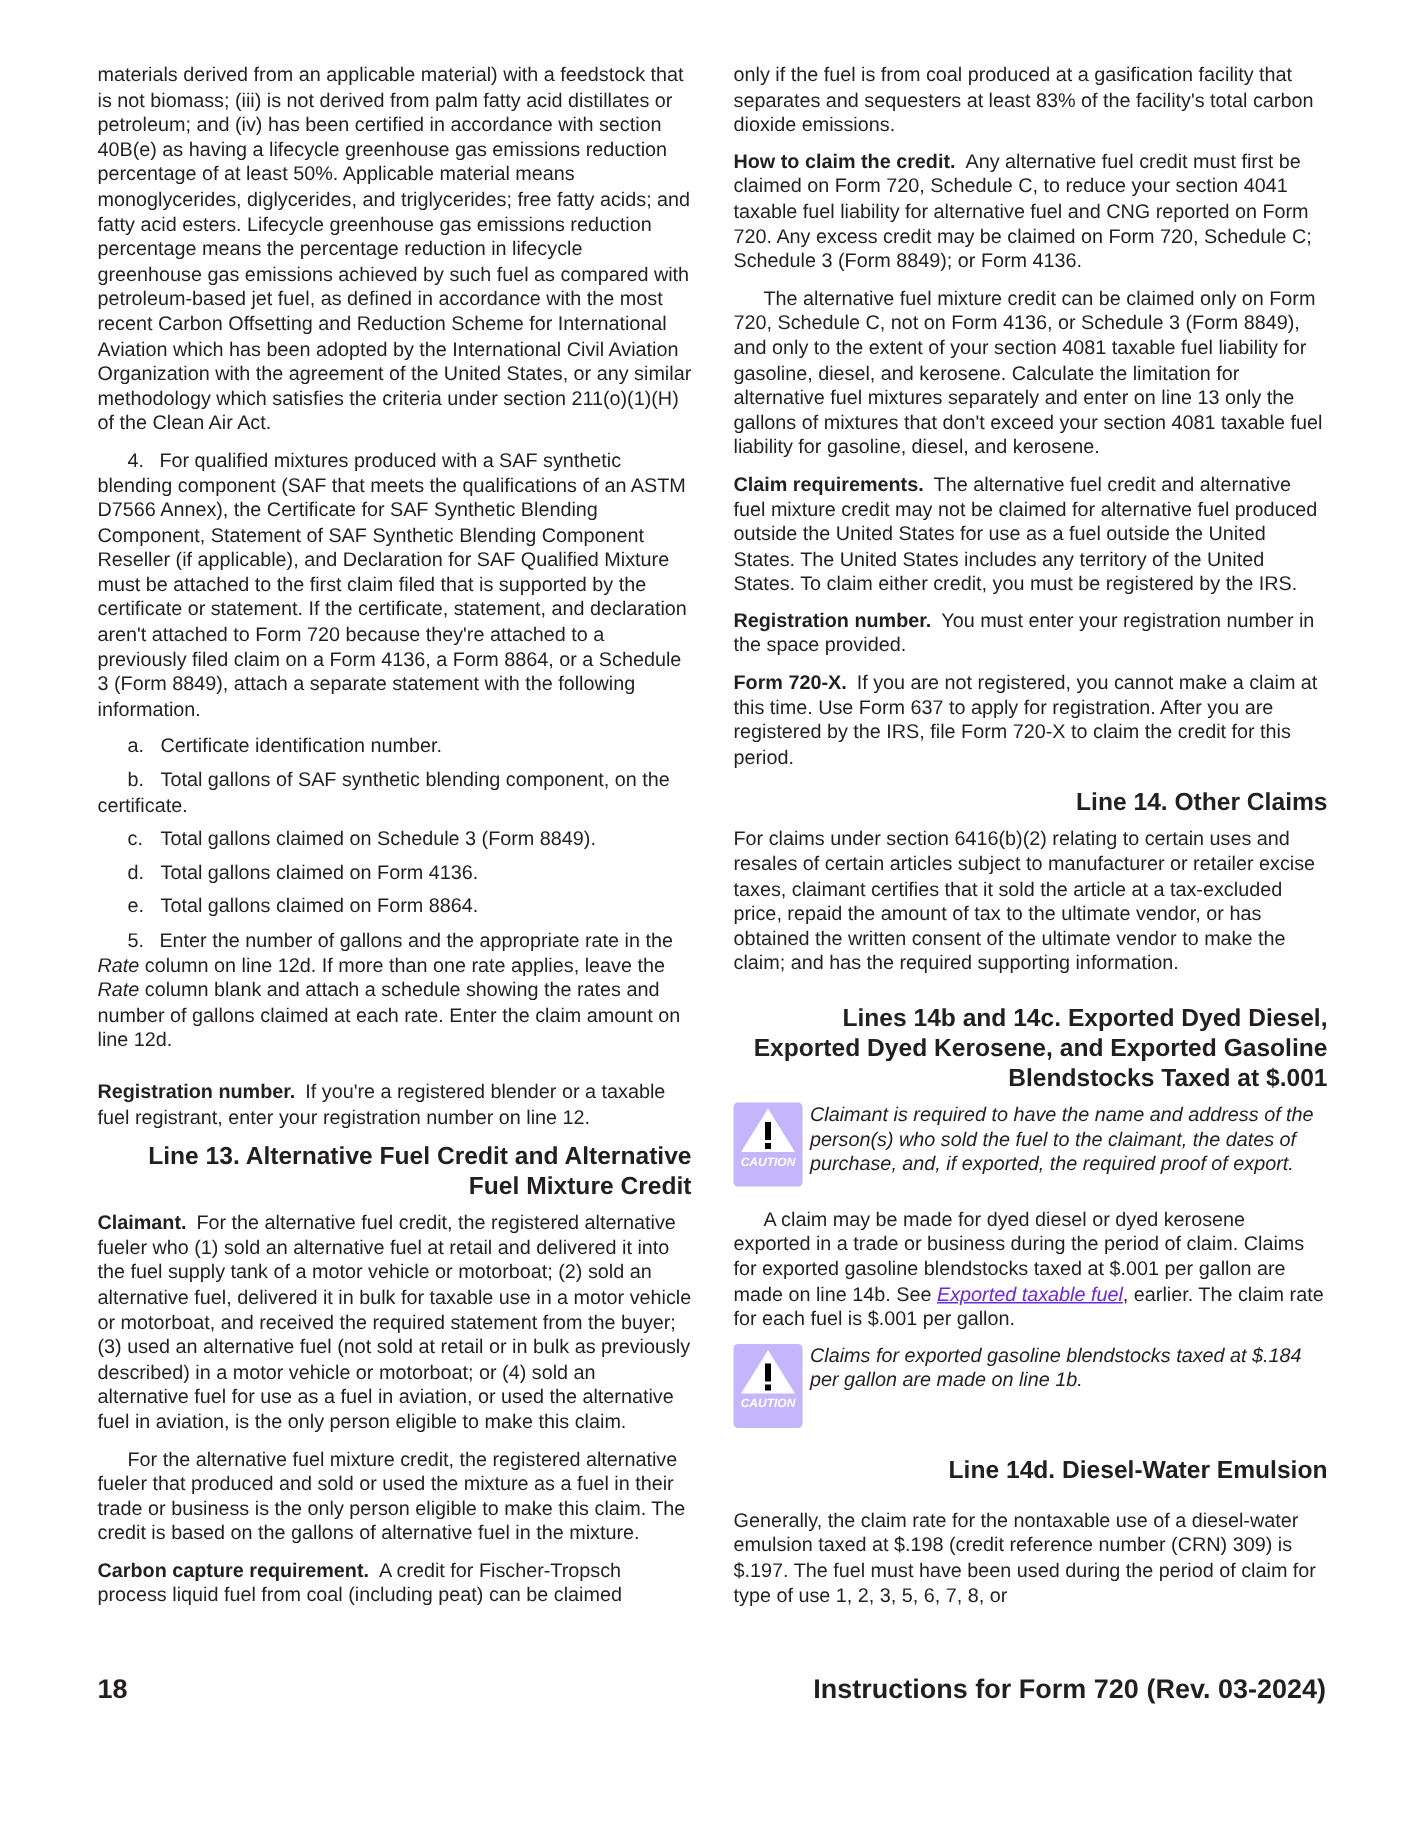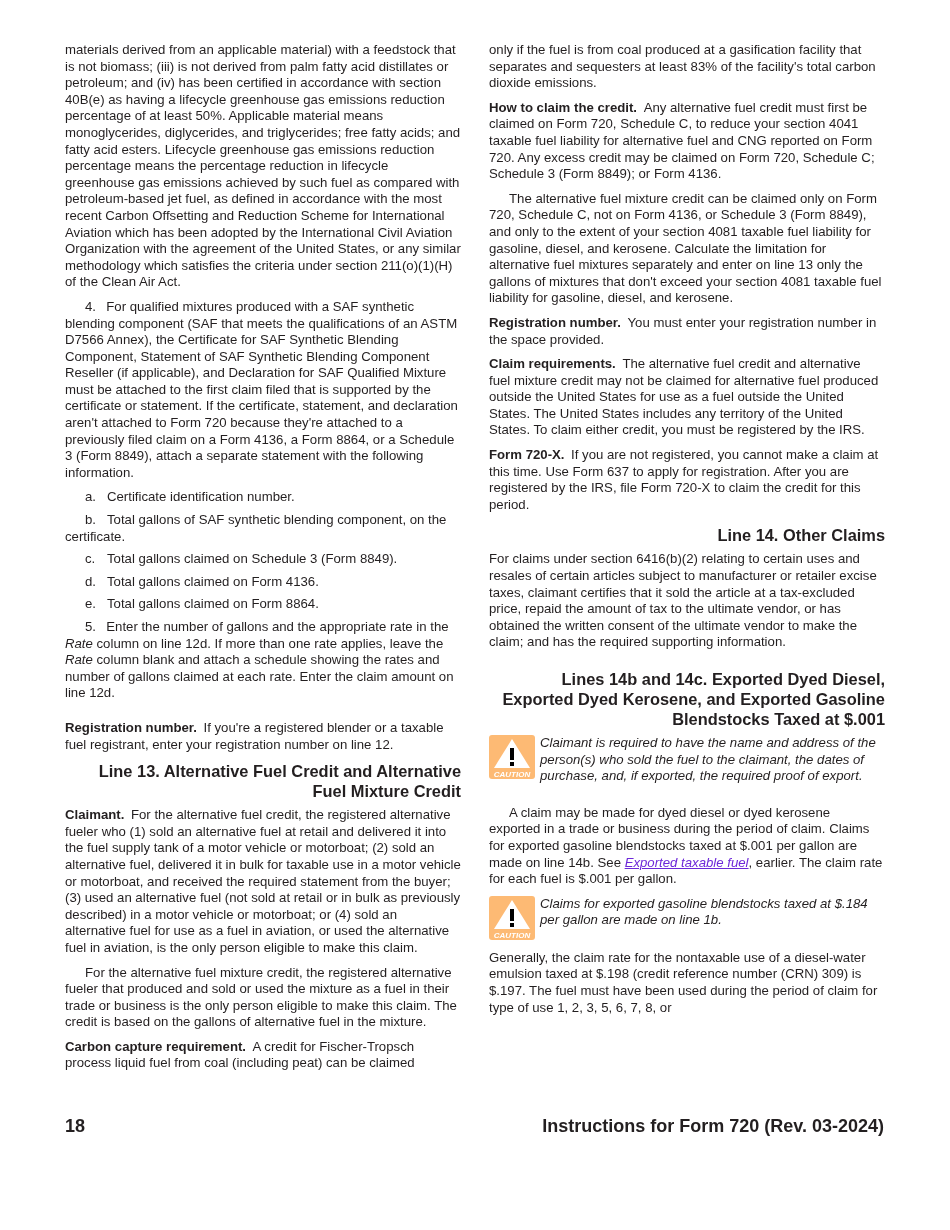--- a/index.html
+++ b/index.html
@@ -9,21 +9,21 @@
   .col.left { left:65px; }
   .col.right { left:489px; }
   p { margin:0 0 8px 0; }
   .ind { text-indent:20px; }
   .li { text-indent:20px; margin-bottom:6px; }
   .li .mk { display:inline-block; width:22px; text-indent:0; }
   b.run { font-weight:bold; }
   h2 { font-size:16.4px; line-height:20px; font-weight:bold; margin:6px 0 6px 0;text-align:right; }
   .gap { height:10px; }
   .caution { position:relative; font-style:italic; margin:4px 0 10px 0; }
-  .caution .icon { float:left; width:46px; height:44px; margin:0 5px 0 0; background:#fdba74; border-radius:3px; position:relative; }
+  .caution .icon { float:left; width:46px; height:56px; margin:0 5px 0 0; background:#c4b5fd; border-radius:3px; position:relative; }
   .caution .icon svg { position:absolute; left:0; top:0; }
   a.link { color:#6d28d9; text-decoration:underline; font-style:italic; }
   .footer { position:absolute; top:1116px; font-size:18px; font-weight:bold; }
   .footer.left { left:65px; }
   .footer.right { right:66px; }
   em { font-style:italic; }
 </style>
 </head>
 <body>
 
@@ -46,22 +46,22 @@
 
   <p><b class="run">Claimant.</b><span> For the alternative fuel credit, the registered alternative fueler who (1) sold an alternative fuel at retail and delivered it into the fuel supply tank of a motor vehicle or motorboat; (2) sold an alternative fuel, delivered it in bulk for taxable use in a motor vehicle or motorboat, and received the required statement from the buyer; (3) used an alternative fuel (not sold at retail or in bulk as previously described) in a motor vehicle or motorboat; or (4) sold an alternative fuel for use as a fuel in aviation, or used the alternative fuel in aviation, is the only person eligible to make this claim.</span></p>
   <p class="ind">For the alternative fuel mixture credit, the registered alternative fueler that produced and sold or used the mixture as a fuel in their trade or business is the only person eligible to make this claim. The credit is based on the gallons of alternative fuel in the mixture.</p>
   <p><b class="run">Carbon capture requirement.</b><span> A credit for Fischer-Tropsch process liquid fuel from coal (including peat) can be claimed</span></p>
 </div>
 
 <div class="col right">
   <p>only if the fuel is from coal produced at a gasification facility that separates and sequesters at least 83% of the facility's total carbon dioxide emissions.</p>
   <p><b class="run">How to claim the credit.</b><span> Any alternative fuel credit must first be claimed on Form 720, Schedule C, to reduce your section 4041 taxable fuel liability for alternative fuel and CNG reported on Form 720. Any excess credit may be claimed on Form 720, Schedule C; Schedule 3 (Form 8849); or Form 4136.</span></p>
   <p class="ind">The alternative fuel mixture credit can be claimed only on Form 720, Schedule C, not on Form 4136, or Schedule 3 (Form 8849), and only to the extent of your section 4081 taxable fuel liability for gasoline, diesel, and kerosene. Calculate the limitation for alternative fuel mixtures separately and enter on line 13 only the gallons of mixtures that don't exceed your section 4081 taxable fuel liability for gasoline, diesel, and kerosene.</p>
+  <p><b class="run">Claim requirements.</b><span> The alternative fuel credit and alternative fuel mixture credit may not be claimed for alternative fuel produced outside the United States for use as a fuel outside the United States. The United States includes any territory of the United States. To claim either credit, you must be registered by the IRS.</span></p>
   <p><b class="run">Registration number.</b><span> You must enter your registration number in the space provided.</span></p>
-  <p><b class="run">Claim requirements.</b><span> The alternative fuel credit and alternative fuel mixture credit may not be claimed for alternative fuel produced outside the United States for use as a fuel outside the United States. The United States includes any territory of the United States. To claim either credit, you must be registered by the IRS.</span></p>
   <p><b class="run">Form 720-X.</b><span> If you are not registered, you cannot make a claim at this time. Use Form 637 to apply for registration. After you are registered by the IRS, file Form 720-X to claim the credit for this period.</span></p>
 
   <h2 style="margin-top:12px;">Line 14. Other Claims</h2>
   <p>For claims under section 6416(b)(2) relating to certain uses and resales of certain articles subject to manufacturer or retailer excise taxes, claimant certifies that it sold the article at a tax-excluded price, repaid the amount of tax to the ultimate vendor, or has obtained the written consent of the ultimate vendor to make the claim; and has the required supporting information.</p>
 
   <h2 style="margin-top:18px;">Lines 14b and 14c. Exported Dyed Diesel, Exported Dyed Kerosene, and Exported Gasoline Blendstocks Taxed at $.001</h2>
 
   <div class="caution">
     <span class="icon">
       <svg width="46" height="44" viewBox="0 0 46 44">
@@ -83,17 +83,18 @@
         <polygon points="23,4 41,33 5,33" fill="#fff"></polygon>
         <rect x="21" y="13" width="4" height="12" fill="#000"></rect>
         <rect x="21" y="27" width="4" height="4" fill="#000"></rect>
         <text x="23" y="42" font-size="8" font-weight="bold" fill="#fff" text-anchor="middle" font-family="Liberation Sans, sans-serif">CAUTION</text>
       </svg>
     </span>
     <span>Claims for exported gasoline blendstocks taxed at $.184 per gallon are made on line 1b.</span>
     <div style="clear:both;"></div>
   </div>
 
+  <h2 style="margin-top:18px; margin-bottom:16px;">Line 14d. Diesel-Water Emulsion</h2>
   <p>Generally, the claim rate for the nontaxable use of a diesel-water emulsion taxed at $.198 (credit reference number (CRN) 309) is $.197. The fuel must have been used during the period of claim for type of use 1, 2, 3, 5, 6, 7, 8, or</p>
 </div>
 
 <div class="footer left">18</div>
 <div class="footer right">Instructions for Form 720 (Rev. 03-2024)</div>
 
 </body></html>

